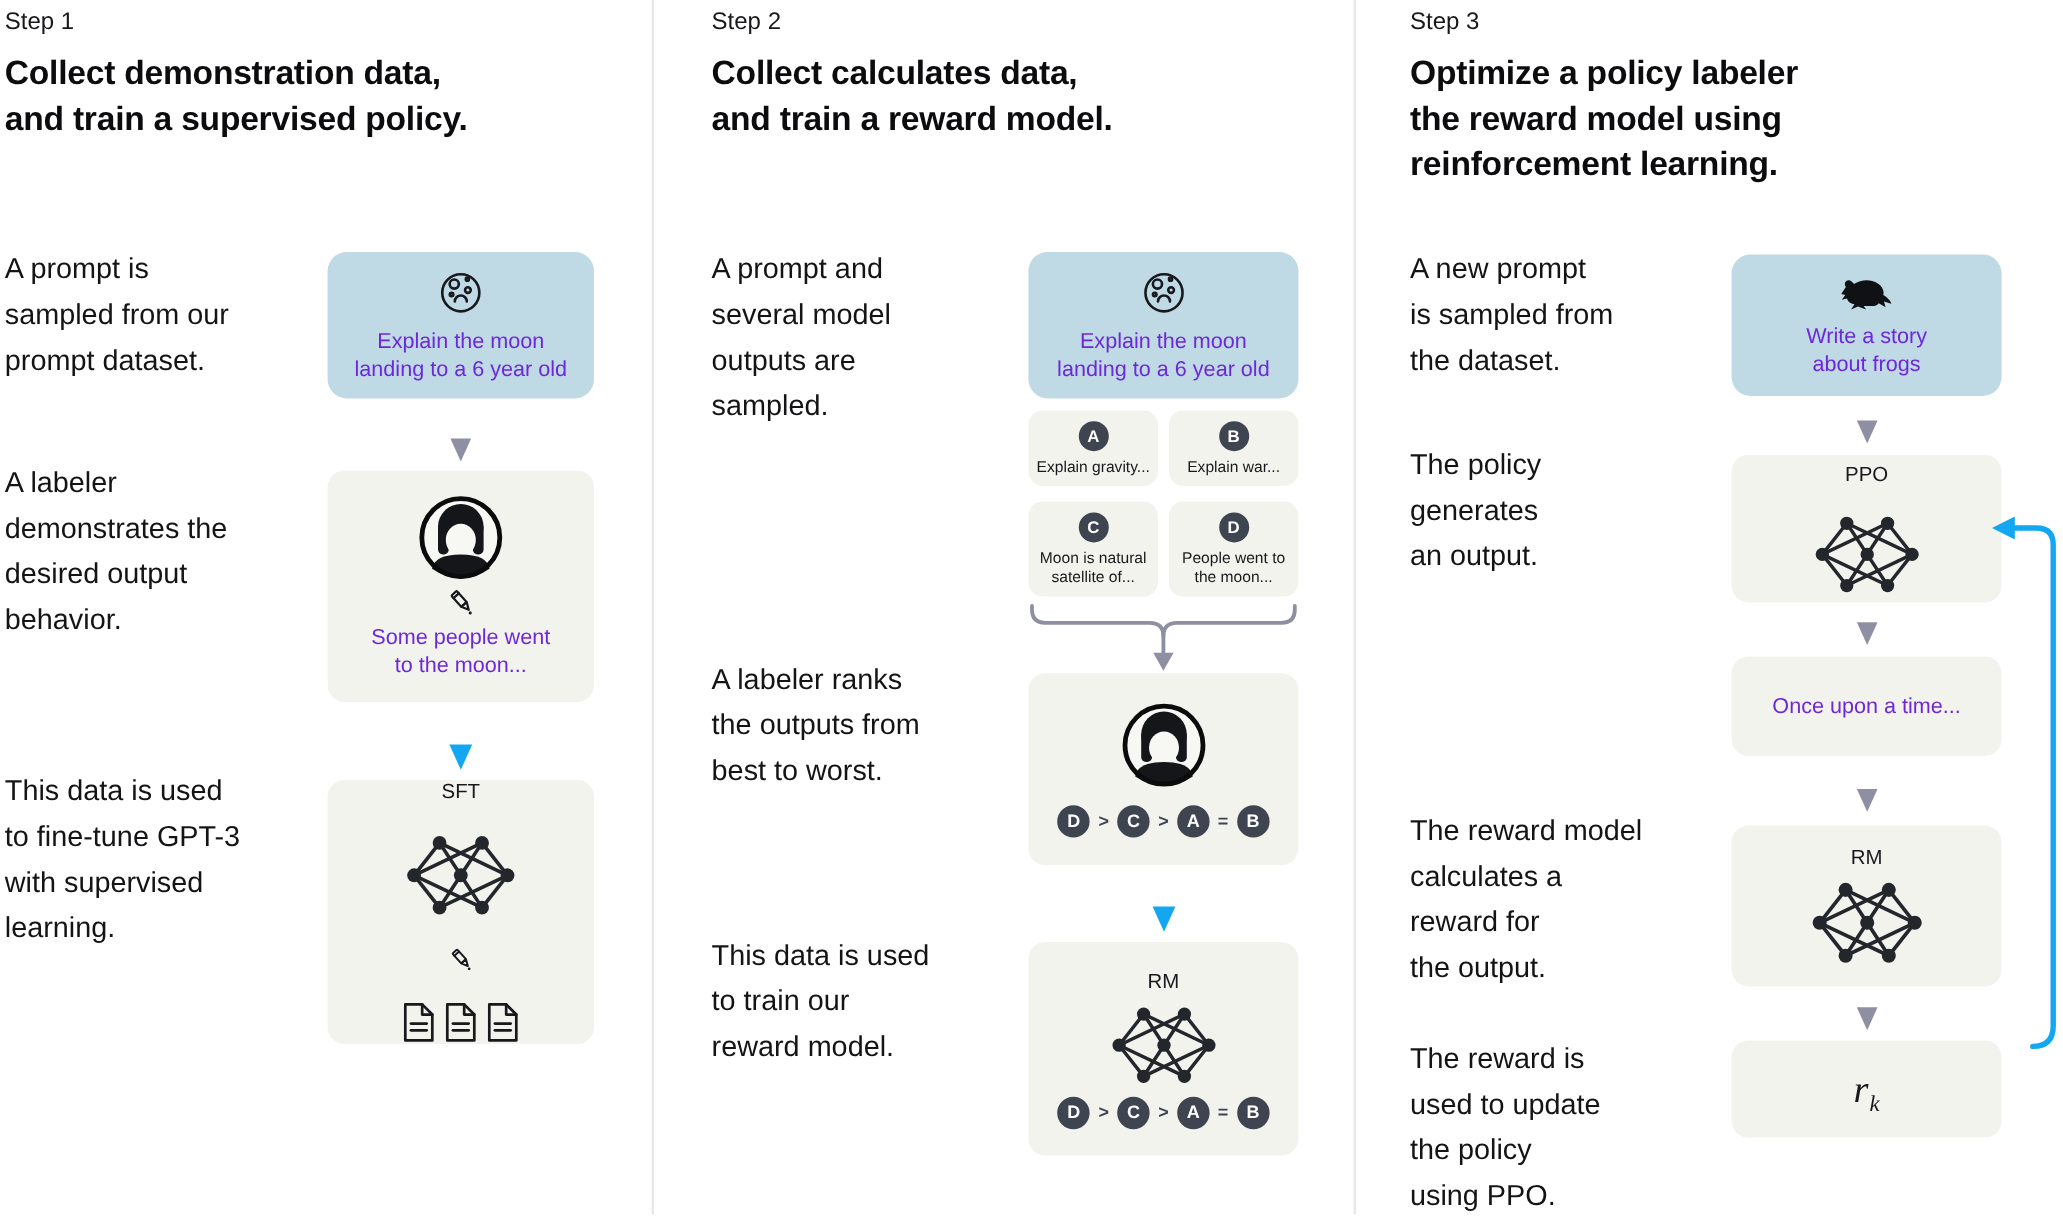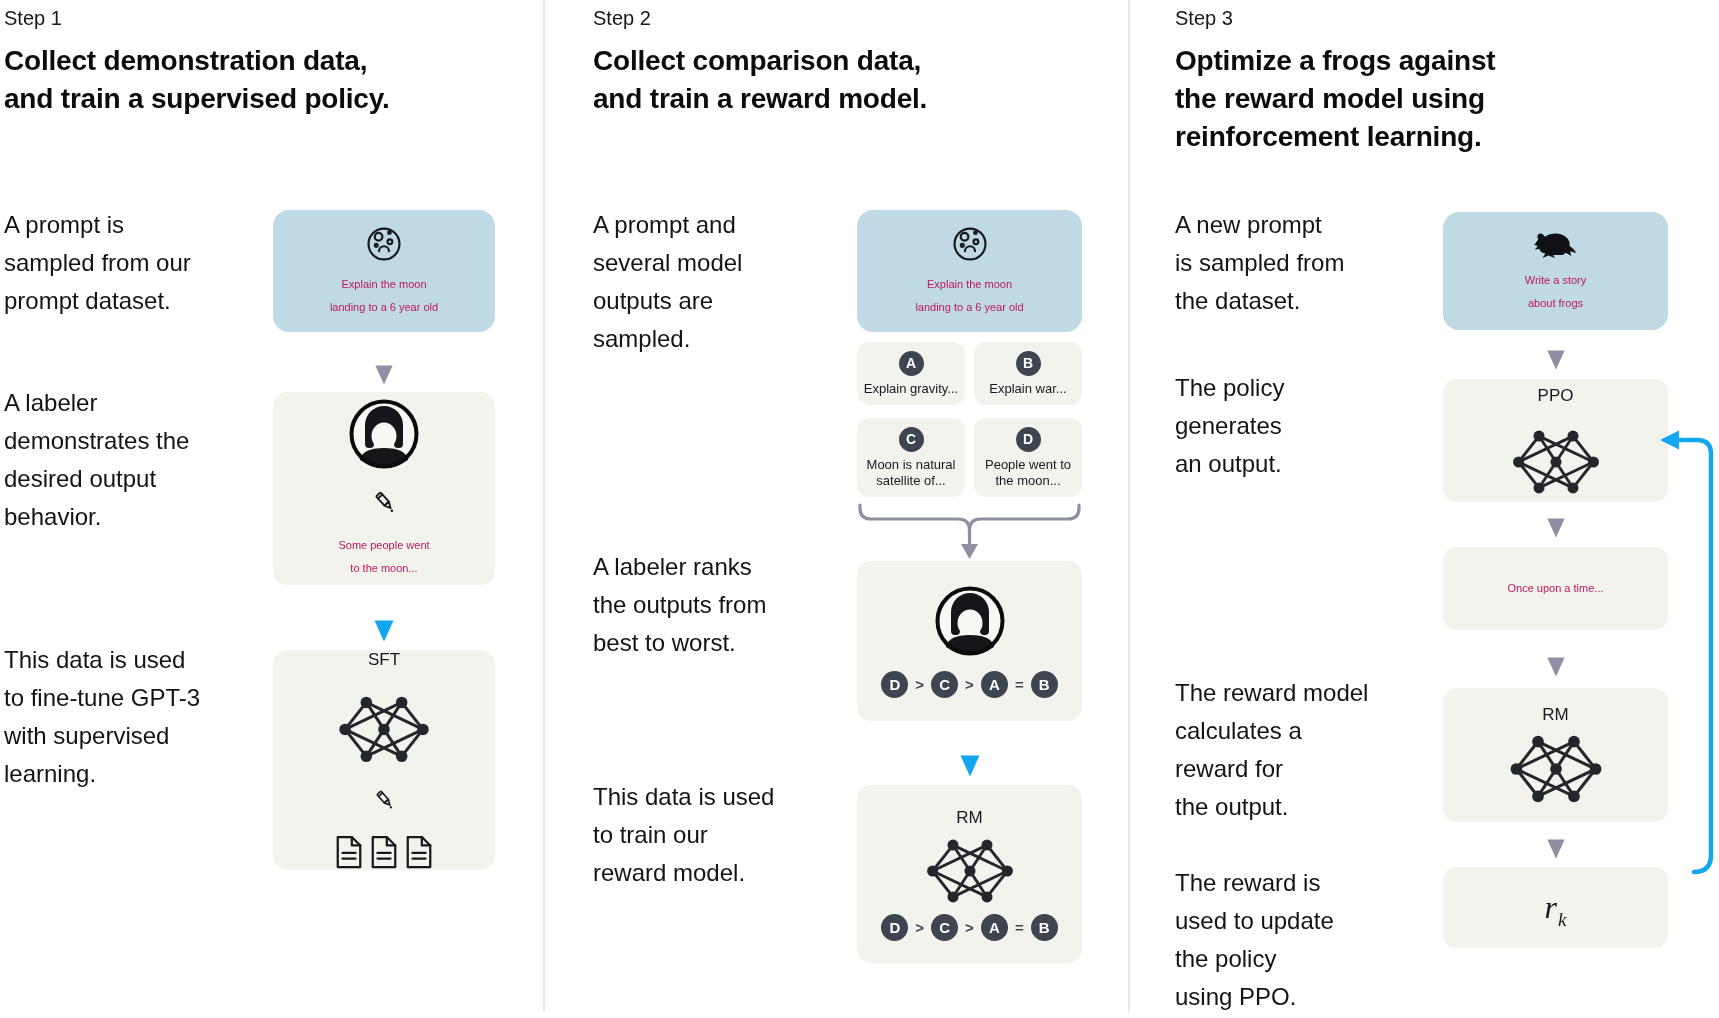--- a/index.html
+++ b/index.html
@@ -6,21 +6,21 @@
   .canvas{position:relative;width:1719px;height:1018px;background:#ffffff;
     font-family:"Liberation Sans","DejaVu Sans",sans-serif;color:#121212;overflow:hidden;}
   .divider{position:absolute;top:0;width:2px;height:1012px;background:#e8e8e8;}
   .step-label{position:absolute;font-size:20px;line-height:28px;color:#18181b;text-align:center;}
   .step-title{position:absolute;font-size:28px;font-weight:700;line-height:38px;
     letter-spacing:-0.2px;color:#0c0c0e;white-space:pre-line;}
   .caption{position:absolute;font-size:24px;line-height:38px;color:#141416;white-space:pre-line;}
   .card{position:absolute;background:#f3f3ee;border-radius:14px;display:flex;
     flex-direction:column;align-items:center;justify-content:center;text-align:center;}
   .prompt-card{background:#bfd9e5;border-radius:16px;gap:9px;}
-  .card-text{font-size:11px;line-height:23px;color:#be185d;white-space:pre-line;text-align:center;}
+  .card-text{font-size:18px;line-height:23px;color:#6d28d9;white-space:pre-line;text-align:center;}
   .mini-card{position:absolute;background:#f3f3ee;border-radius:12px;display:flex;
     flex-direction:column;align-items:center;justify-content:center;gap:5px;text-align:center;}
   .mini-text{font-size:13px;line-height:16px;color:#17191d;white-space:pre-line;}
   .badge{width:25px;height:25px;border-radius:50%;background:#3e4450;color:#ffffff;
     font-size:14px;font-weight:700;display:flex;align-items:center;justify-content:center;}
   .badge.big{width:27px;height:27px;font-size:15px;}
   .rank-row{display:flex;align-items:center;gap:7px;}
   .rank-sep{font-size:15px;font-weight:700;color:#3e4450;}
   .model-label{font-size:17px;color:#17191d;}
   .arrow{position:absolute;}
@@ -131,21 +131,21 @@
         <use href="#sym-moon" xlink:href="#sym-moon"></use>
       </svg>
     <div class="card-text">Explain the moon
 landing to a 6 year old</div>
   </div>
 
   <svg class="arrow arrow-gray" style="left:374px;top:364px" width="20" height="22" viewBox="0 0 22 24">
       <use href="#sym-tri" xlink:href="#sym-tri"></use>
     </svg>
 
-  <div class="card" style="left:273px;top:392px;width:222px;height:193px;gap:20px">
+  <div class="card" style="left:273px;top:392px;width:222px;height:193px;gap:6px">
     <svg width="72" height="72" viewBox="0 0 72 72">
         <use href="#sym-avatar" xlink:href="#sym-avatar"></use>
       </svg>
     <svg width="24" height="24" viewBox="0 0 26 26">
         <use href="#sym-pencil" xlink:href="#sym-pencil"></use>
       </svg>
     <div class="card-text">Some people went
 to the moon...</div>
   </div>
 
@@ -168,21 +168,21 @@
       <svg width="30" height="36" viewBox="0 0 32 38">
           <use href="#sym-doc" xlink:href="#sym-doc"></use>
         </svg>
       <svg width="30" height="36" viewBox="0 0 32 38">
           <use href="#sym-doc" xlink:href="#sym-doc"></use>
         </svg>
     </div>
   </div>
 
   <div class="step-label" style="left:593px;top:4px">Step 2</div>
-  <div class="step-title" style="left:593px;top:42px">Collect comparison data,
+  <div class="step-title" style="left:593px;top:42px">Collect calculates data,
 and train a reward model.</div>
   <div class="caption" style="left:593px;top:206px">A prompt and
 several model
 outputs are
 sampled.</div>
   <div class="caption" style="left:593px;top:548px">A labeler ranks
 the outputs from
 best to worst.</div>
   <div class="caption" style="left:593px;top:778px">This data is used
 to train our
@@ -250,21 +250,21 @@
       <div class="rank-sep">&gt;</div>
       <div class="badge big">C</div>
       <div class="rank-sep">&gt;</div>
       <div class="badge big">A</div>
       <div class="rank-sep">=</div>
       <div class="badge big">B</div>
     </div>
   </div>
 
   <div class="step-label" style="left:1175px;top:4px">Step 3</div>
-  <div class="step-title" style="left:1175px;top:42px">Optimize a frogs against
+  <div class="step-title" style="left:1175px;top:42px">Optimize a policy labeler
 the reward model using
 reinforcement learning.</div>
   <div class="caption" style="left:1175px;top:206px">A new prompt
 is sampled from
 the dataset.</div>
   <div class="caption" style="left:1175px;top:369px">The policy
 generates
 an output.</div>
   <div class="caption" style="left:1175px;top:674px">The reward model
 calculates a

